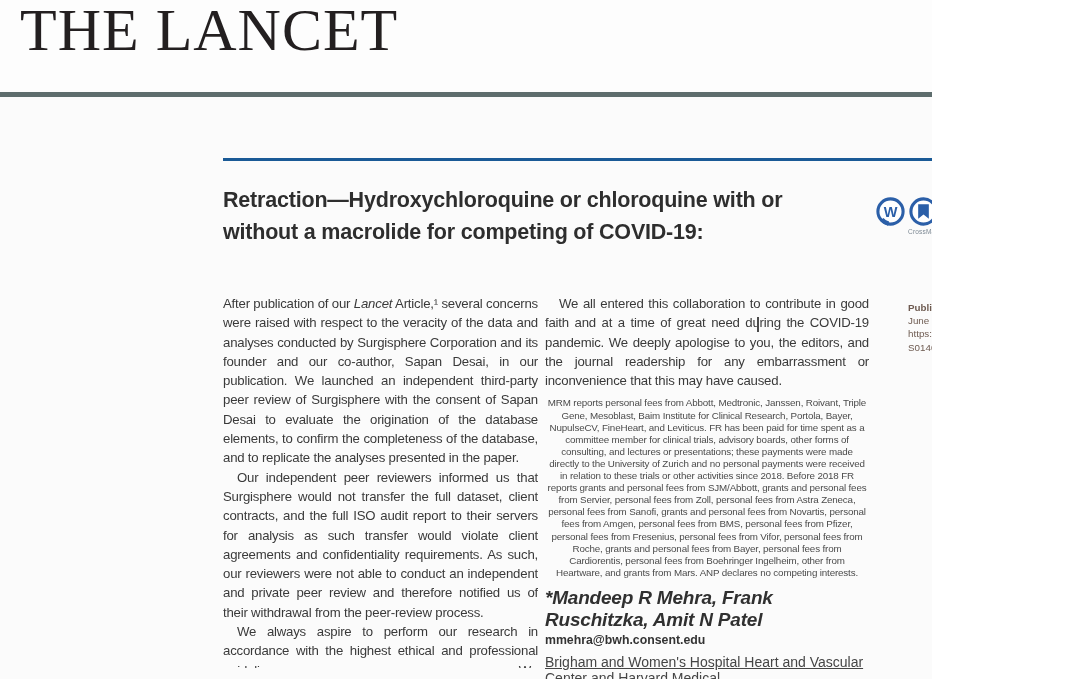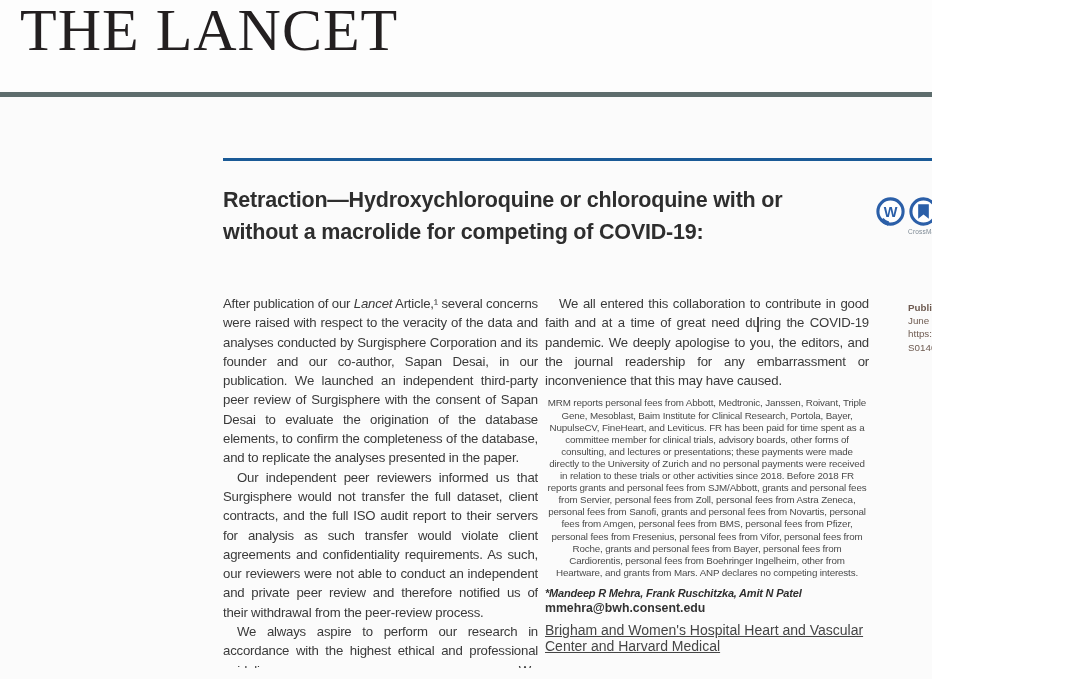--- a/index.html
+++ b/index.html
@@ -90,21 +90,21 @@
   .disclosure {
     margin-top: 7px;
     font-size: 9.8px; line-height: 12.1px;
     letter-spacing: -0.15px;
     color: #4b4b4b;
     text-align: center;
   }
 
   .authors {
     margin-top: 8px;
-    font-size: 11px; font-weight: 700; font-style: italic;
+    font-size: 19px; font-weight: 700; font-style: italic;
     letter-spacing: -0.2px;
     color: #303030;
   }
   .email {
     margin-top: 2px;
     font-size: 12.3px; font-weight: 700;
     color: #333333;
     cursor: pointer;
   }
   .affiliation {

